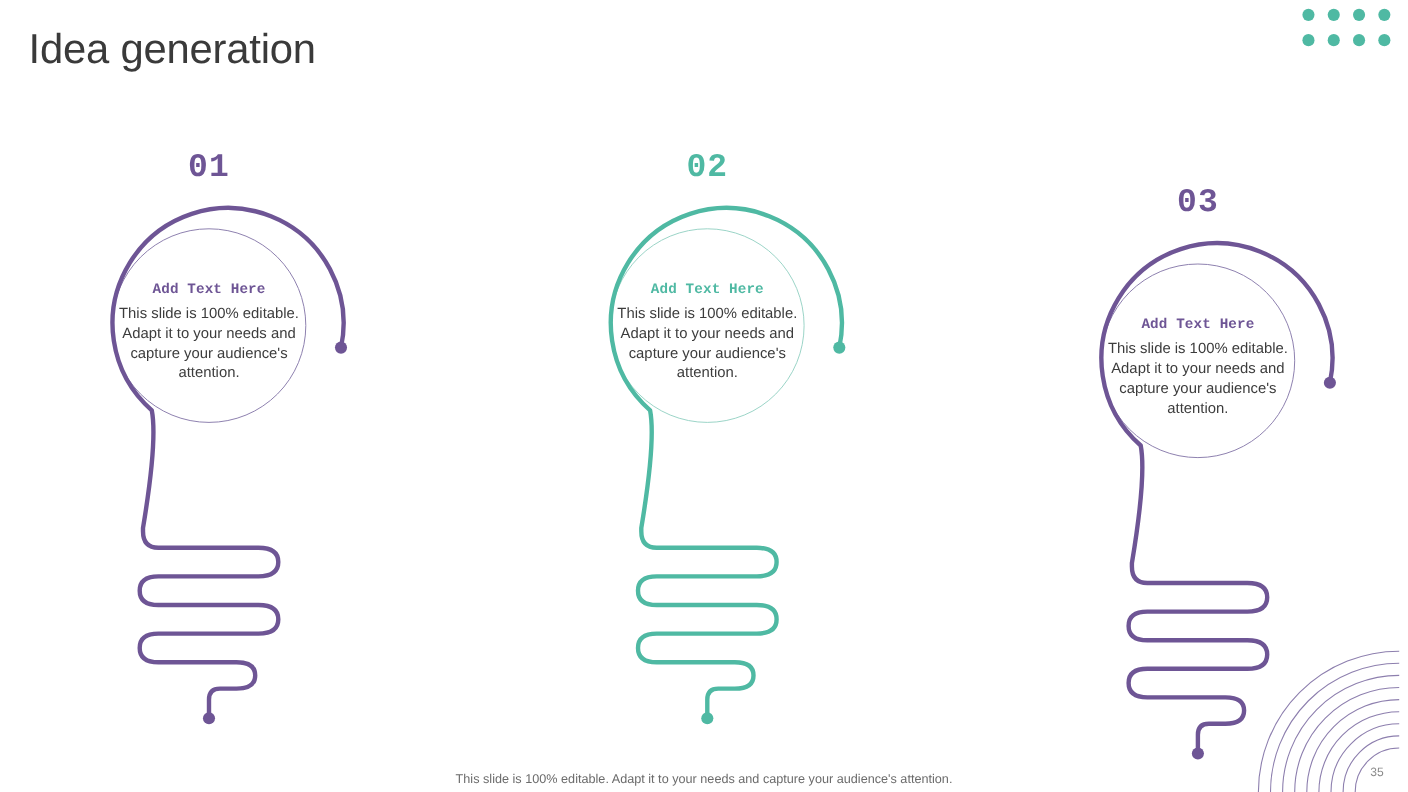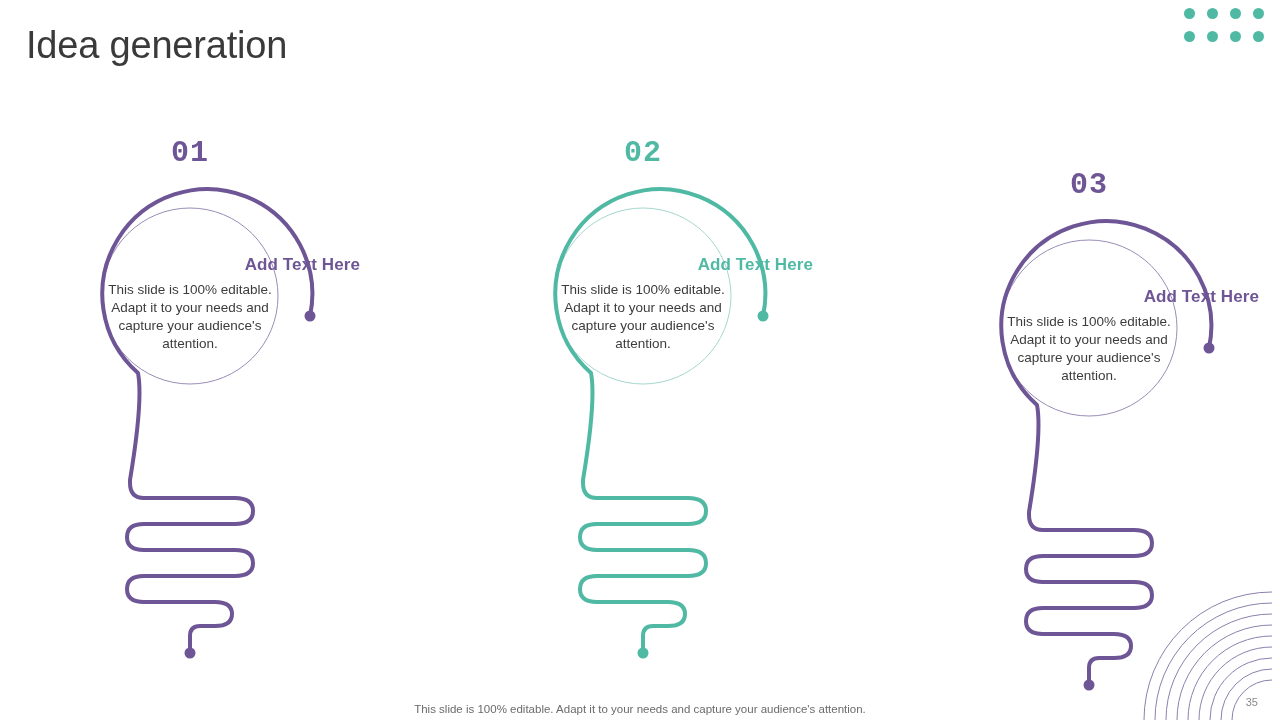--- a/index.html
+++ b/index.html
@@ -103,26 +103,25 @@
   }
 
   .text-block {
     position: absolute;
     left: 0;
     top: 255px;
     width: 340px;
     text-align: center;
   }
   .text-block .heading {
-    font-size: 17px;
+    font-size: 13px;
     font-weight: 700;
     letter-spacing: 0.1px;
     margin: 0 0 6px 0;
-    font-family: Liberation Sans, sans-serif;
-    text-align: right;
+    font-family: Liberation Mono, monospace;
   }
   .text-block .body {
     font-size: 13.5px;
     line-height: 18px;
     color: #3c3c3c;
     margin: 0 auto;
     width: 165px;
     font-family: "Liberation Sans", sans-serif;
   }
 

